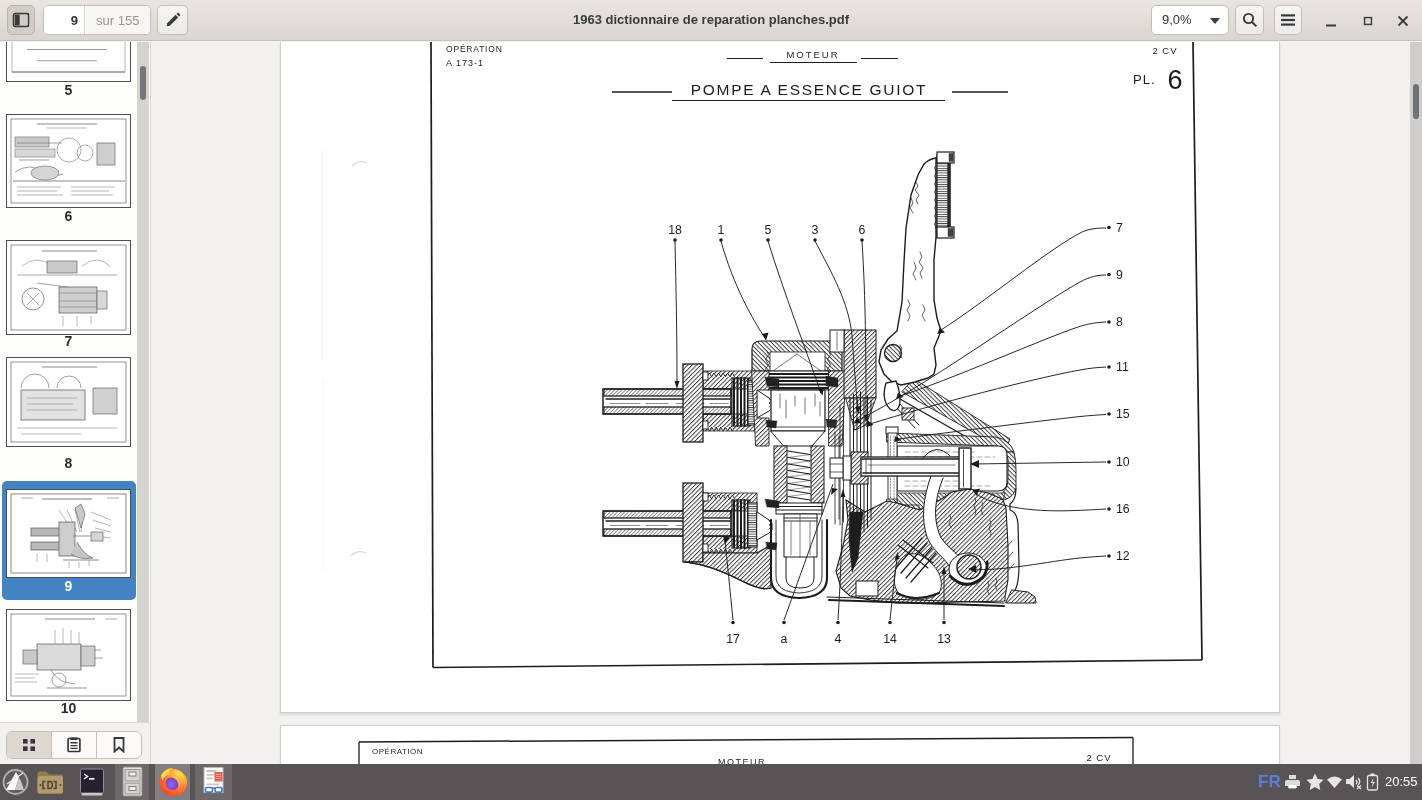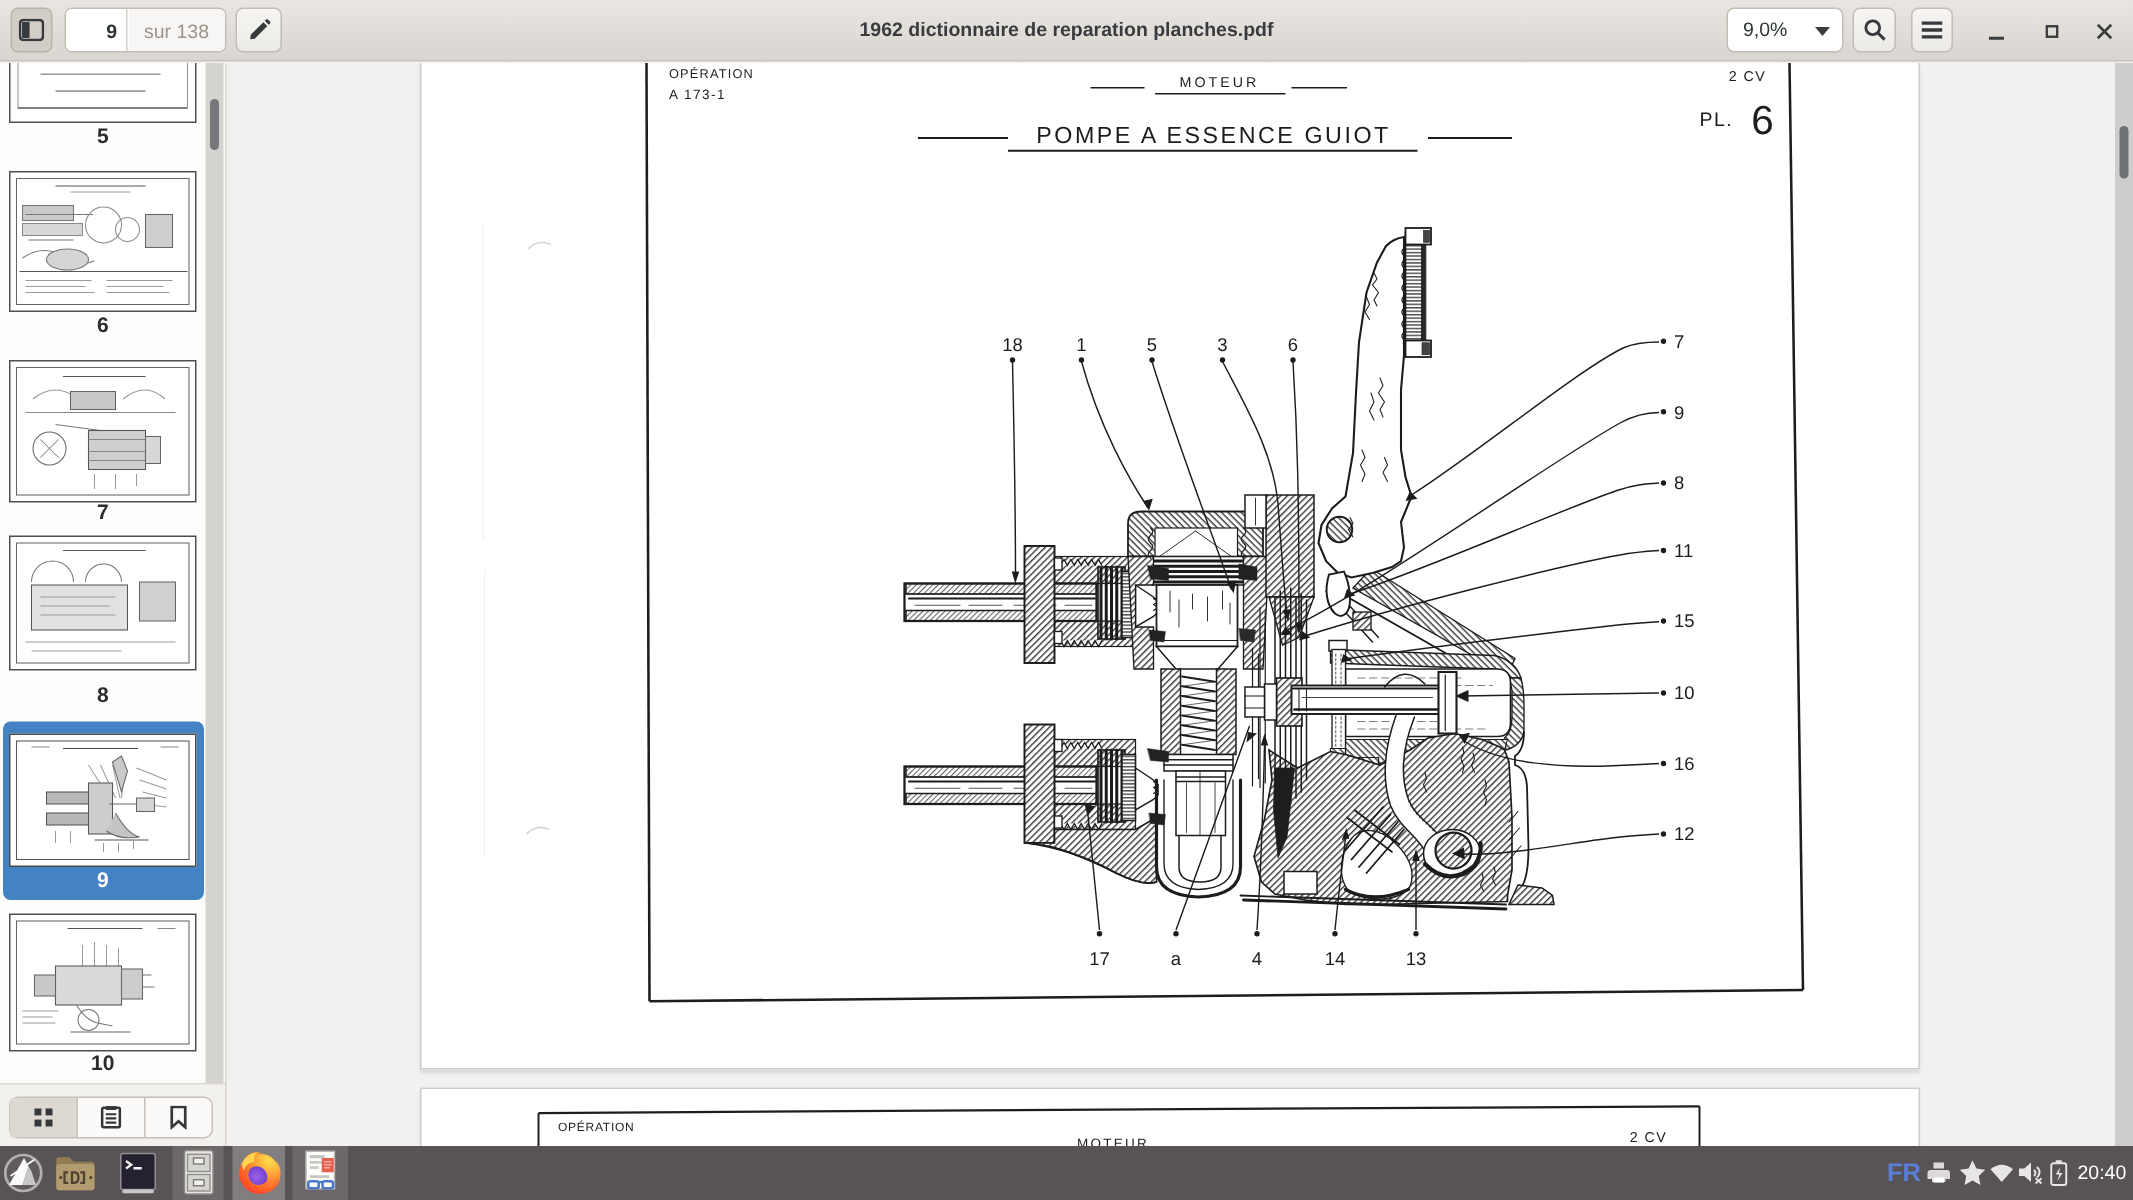--- a/index.html
+++ b/index.html
@@ -41,30 +41,30 @@
 #mscroll { position:absolute; left:1410px; top:42px; width:12px; height:722px; background:#cfcdcb; }
 #mscroll .mthumb { position:absolute; left:3px; top:42px; width:6px; height:35px; background:#6f7274; border-radius:3px; }
 
 #taskbar { position:absolute; left:0; top:764px; width:1422px; height:36px; background:#585455; }
 .tile { position:absolute; top:0; height:36px; }
 #tray { position:absolute; right:6px; top:0; height:36px; color:#fff; font-size:13px; line-height:36px; }
 </style>
 </head>
 <body>
 <div id="toolbar">
-  <div id="title">1962 dictionnaire de reparation planches.pdf</div>
+  <div id="title">1963 dictionnaire de reparation planches.pdf</div>
   <div class="tbtn" id="btn-side">
       <svg class="icn" width="17" height="15" viewBox="0 0 17 15">
         <rect x="0.8" y="0.8" width="15.4" height="13.4" rx="2.4" fill="none" stroke="#363a3c" stroke-width="1.7"></rect>
         <rect x="2.2" y="2.2" width="5" height="10.6" fill="#363a3c"></rect>
       </svg>
     </div>
   <div id="entry">
       <div class="p1">9</div>
-      <div class="p2">sur 138</div>
+      <div class="p2">sur 155</div>
     </div>
   <div class="tbtn" id="btn-pen">
       <svg class="icn" width="16" height="16" viewBox="0 0 16 16">
         <path d="M2.2 11.2 L10.6 2.8 L13.2 5.4 L4.8 13.8 L1.8 14.2 Z" fill="#363a3c"></path>
         <path d="M11.5 1.9 L14.1 4.5 L15 3.6 Q15.6 3 15 2.4 L13.6 1 Q13 0.4 12.4 1 Z" fill="#363a3c"></path>
       </svg>
     </div>
   <div class="tbtn" id="btn-zoom">
       <span>9,0%</span>
       <div class="car"></div>
@@ -654,15 +654,15 @@
     <svg style="position:absolute;left:1345px;top:9px" width="19" height="17" viewBox="0 0 19 17">
         <path d="M1 6 h3.5 L9 2 v13 L4.5 11 H1 Z" fill="#e8e6e4"></path>
         <path d="M11 7 q2 2 0 4 M13 5 q3.5 3.5 0 7" stroke="#e8e6e4" stroke-width="1.3" fill="none"></path>
         <path d="M12 12.5 l4 3.5 M16 12.5 l-4 3.5" stroke="#e8e6e4" stroke-width="1.2"></path>
       </svg>
     <svg style="position:absolute;left:1366px;top:9px" width="13" height="18" viewBox="0 0 13 18">
         <rect x="1.5" y="2.5" width="10" height="14.5" rx="1.5" fill="none" stroke="#e8e6e4" stroke-width="1.3"></rect>
         <rect x="4.5" y="0.5" width="4" height="2" fill="#e8e6e4"></rect>
         <path d="M7.5 5 L4.5 10 h2.4 L5.5 14.5 L9 9 h-2.4 Z" fill="#e8e6e4"></path>
       </svg>
-    <span style="position:absolute;left:1385px;font-size:13px">20:40</span>
+    <span style="position:absolute;left:1385px;font-size:13px">20:55</span>
   </div>
 </div>
 
 </body></html>

